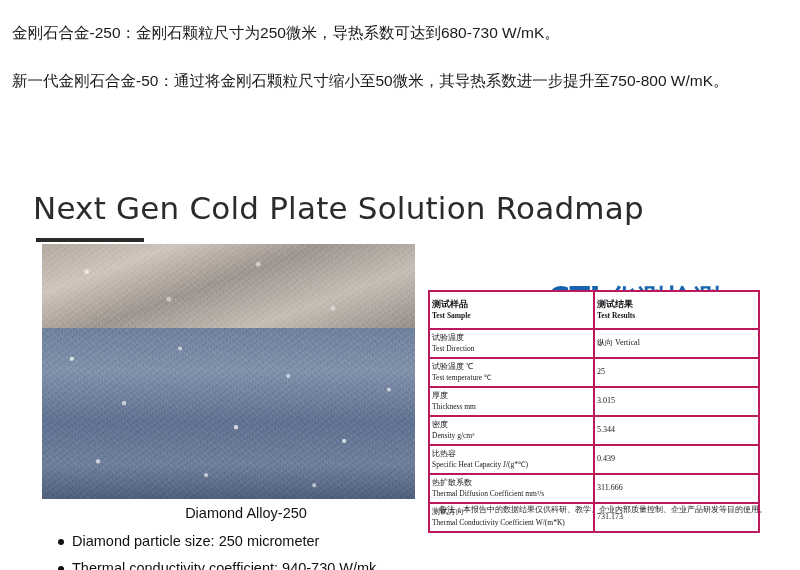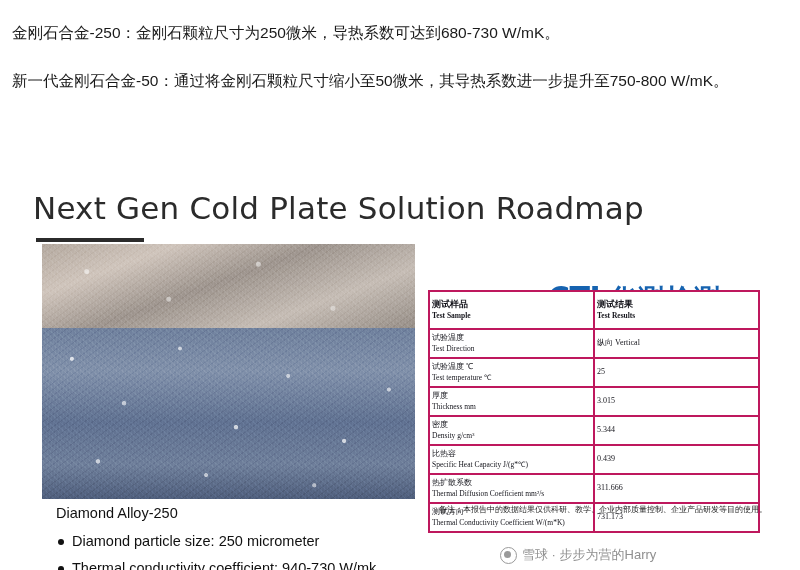--- a/index.html
+++ b/index.html
@@ -112,21 +112,21 @@
     position: absolute;
     left: 56px;
     top: 336px;
     width: 380px;
     color: #111;
     font-size: 14.5px;
     line-height: 19.5px;
     font-family: "Liberation Sans", sans-serif;
   }
   .specs .grp { margin-bottom: 4px; }
-  .specs .head { margin-bottom: 1px; }
+  .specs .head { margin-bottom: 1px; text-align: center; }
   .specs .bul { padding-left: 16px; position: relative; margin-top: 8px; }
   .specs .bul::before {
     content: "";
     position: absolute;
     left: 2px;
     top: 7px;
     width: 6px;
     height: 6px;
     background: #111;
     border-radius: 50%;
@@ -323,18 +323,14 @@
         </tbody>
       </table>
     </div>
 
     <div class="remark">
       <div>备注：本报告中的数据结果仅供科研、教学、企业内部质量控制、企业产品研发等目的使用。</div>
     </div>
 
   </div>
 
-  <div class="watermark">
-    <span class="wm-logo"></span>
-    <span>雪球 · 步步为营的Harry</span>
-  </div>
 
 </div>
 
 </body></html>

